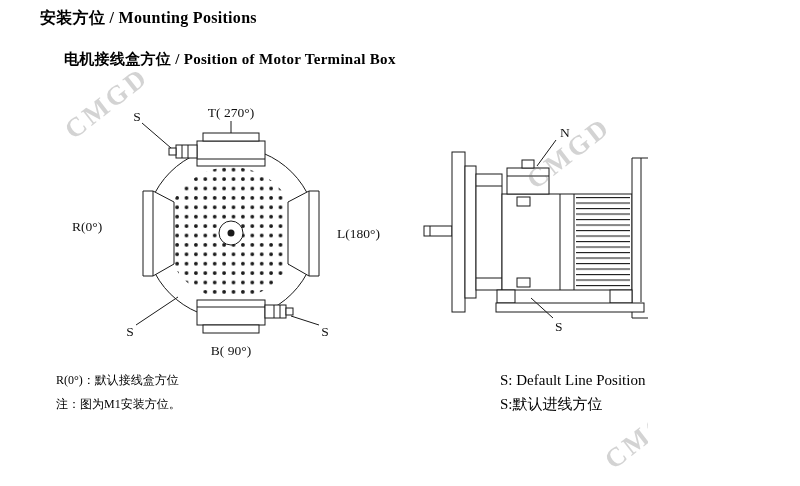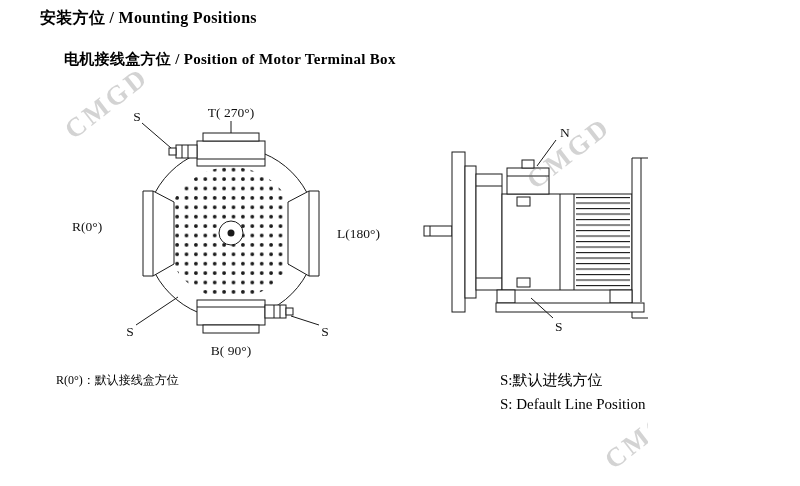--- a/index.html
+++ b/index.html
@@ -118,24 +118,25 @@
       <line x1="556" y1="140" x2="537" y2="166"></line>
       <line x1="553" y1="318" x2="531" y2="298"></line>
     </g>
 
     <text x="560" y="137">N</text>
     <text x="555" y="331">S</text>
   </svg>
 
   <div class="notes-left">
     <p>R(0°)：默认接线盒方位</p>
+    <p>注：图为M1安装方位。</p>
   </div>
 
   <div class="notes-right">
+    <p>S: Default Line Position</p>
     <p>S:默认进线方位</p>
-    <p>S: Default Line Position</p>
   </div>
 
   <div class="wm wm1">CMGD</div>
   <div class="wm wm2">CMGD</div>
   <div class="wm wm3">CMGD</div>
 
 </div>
 
 </body></html>

